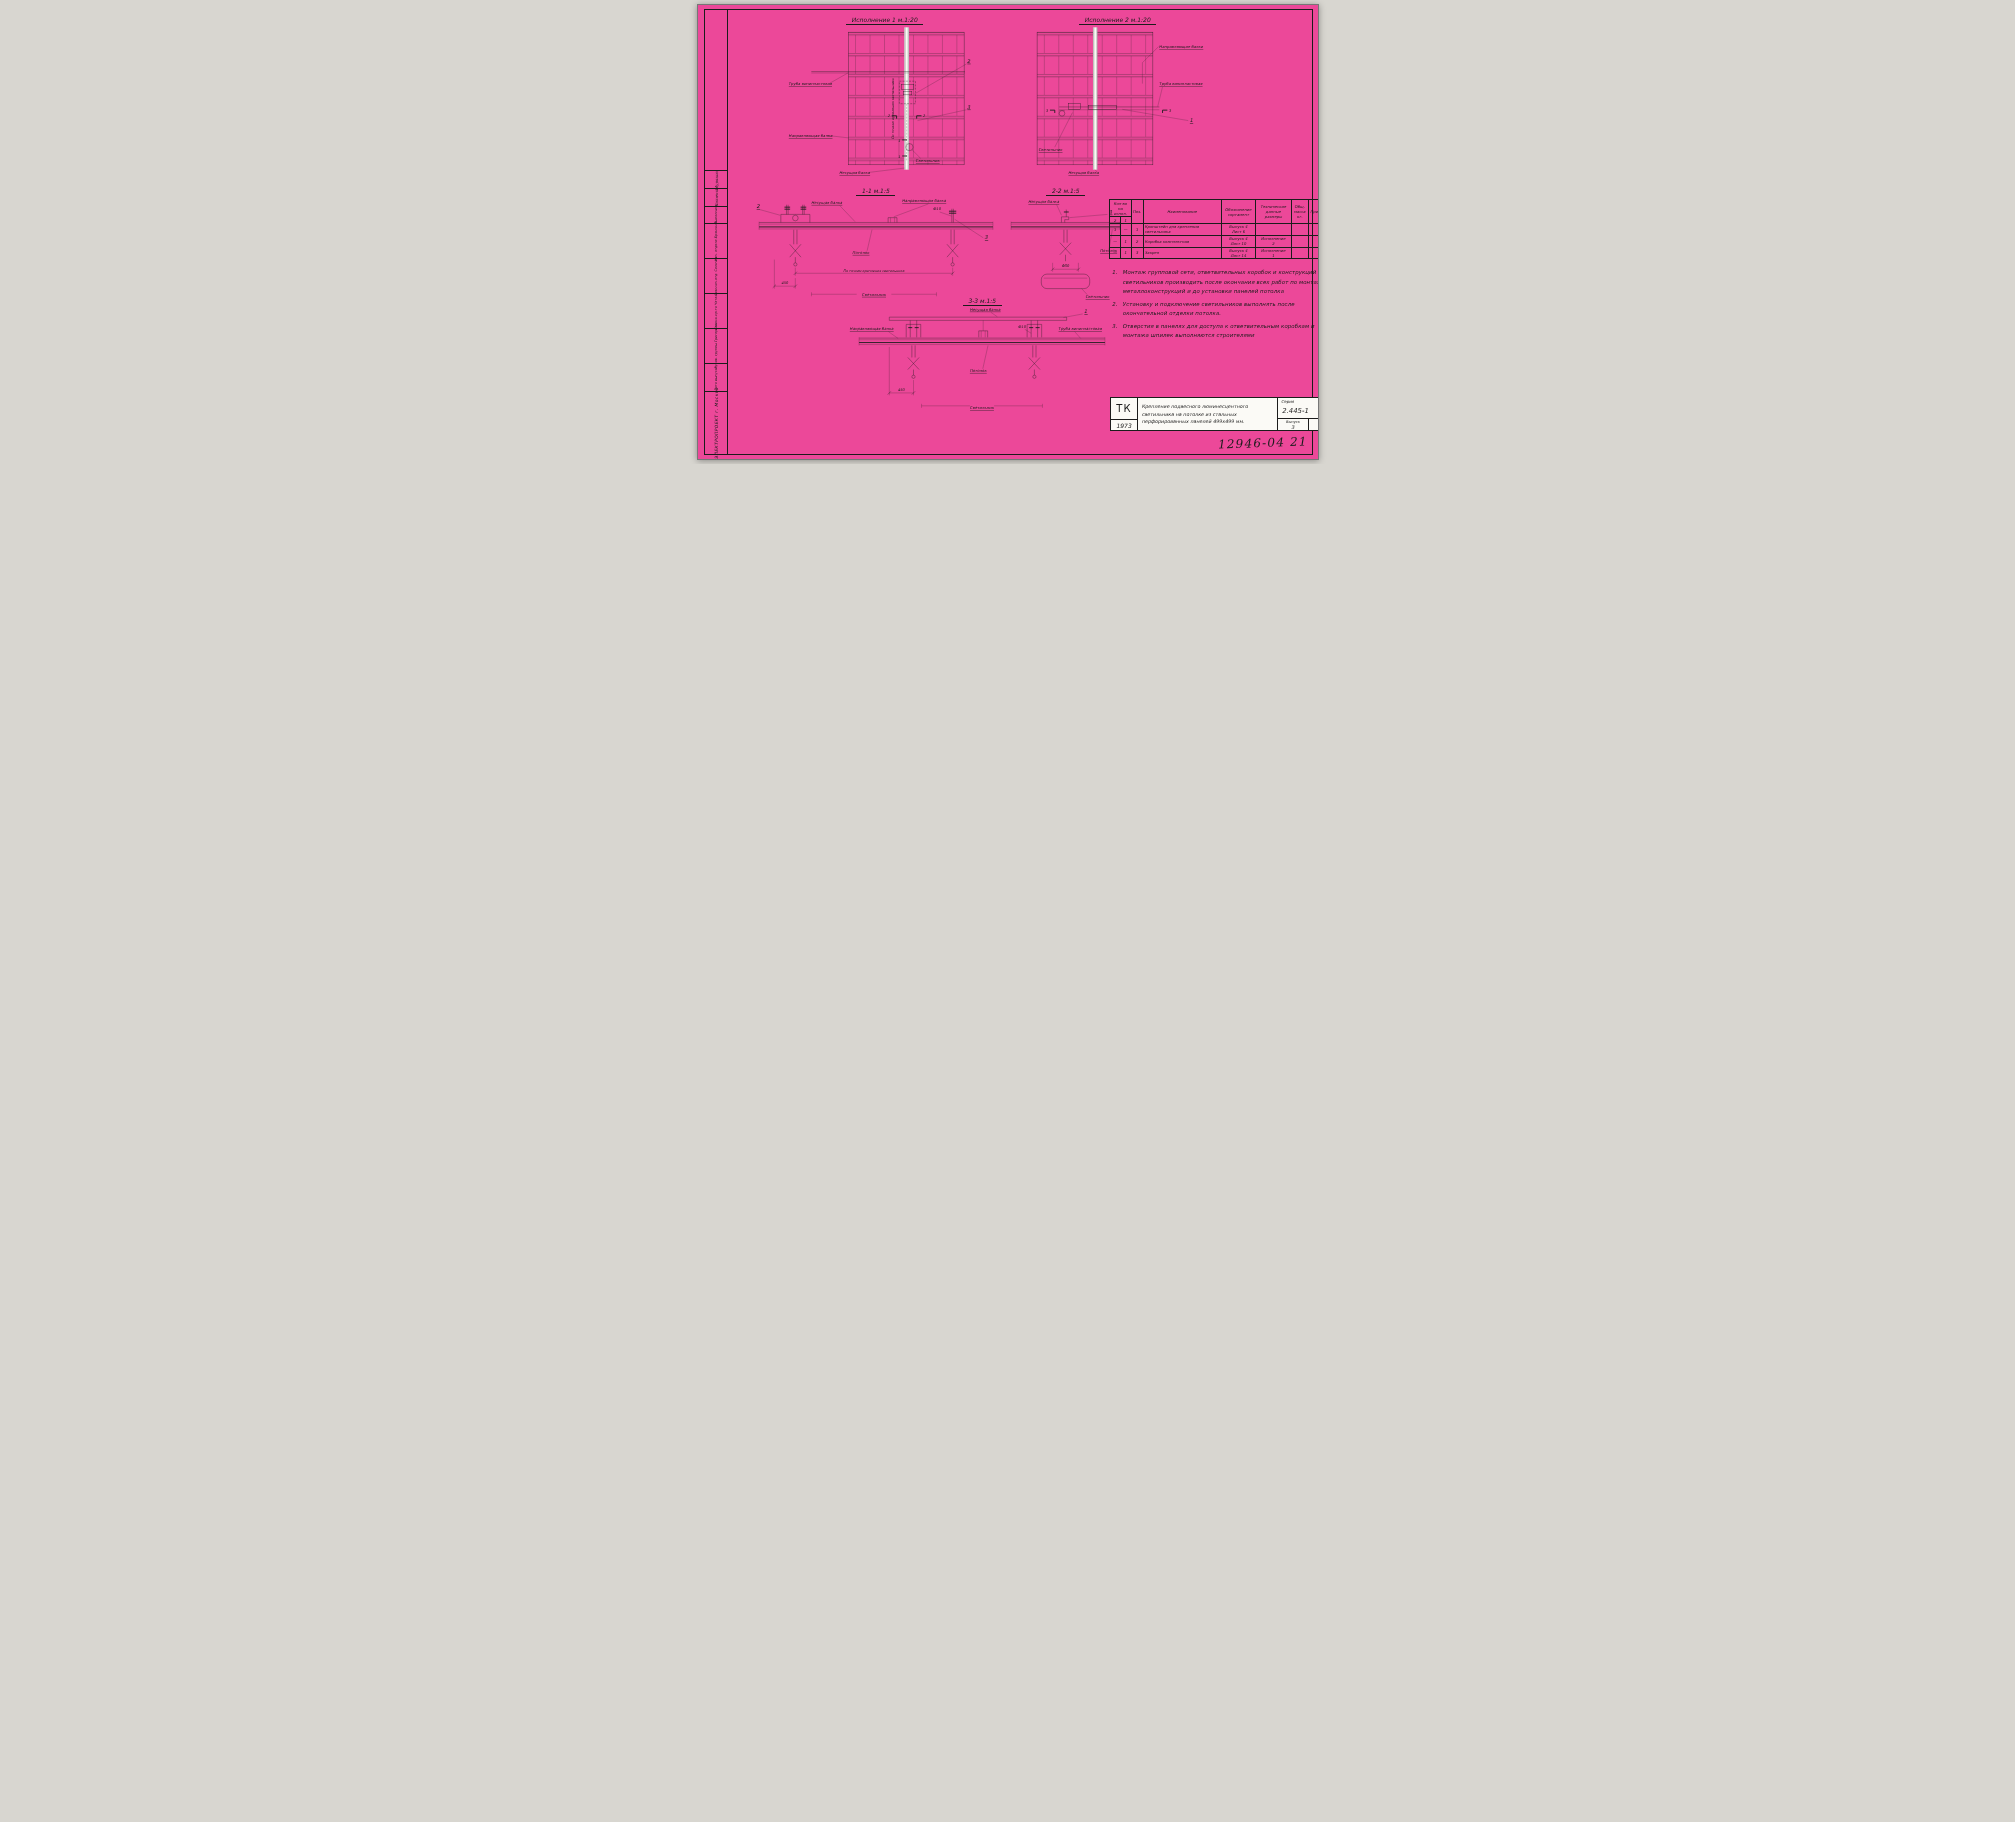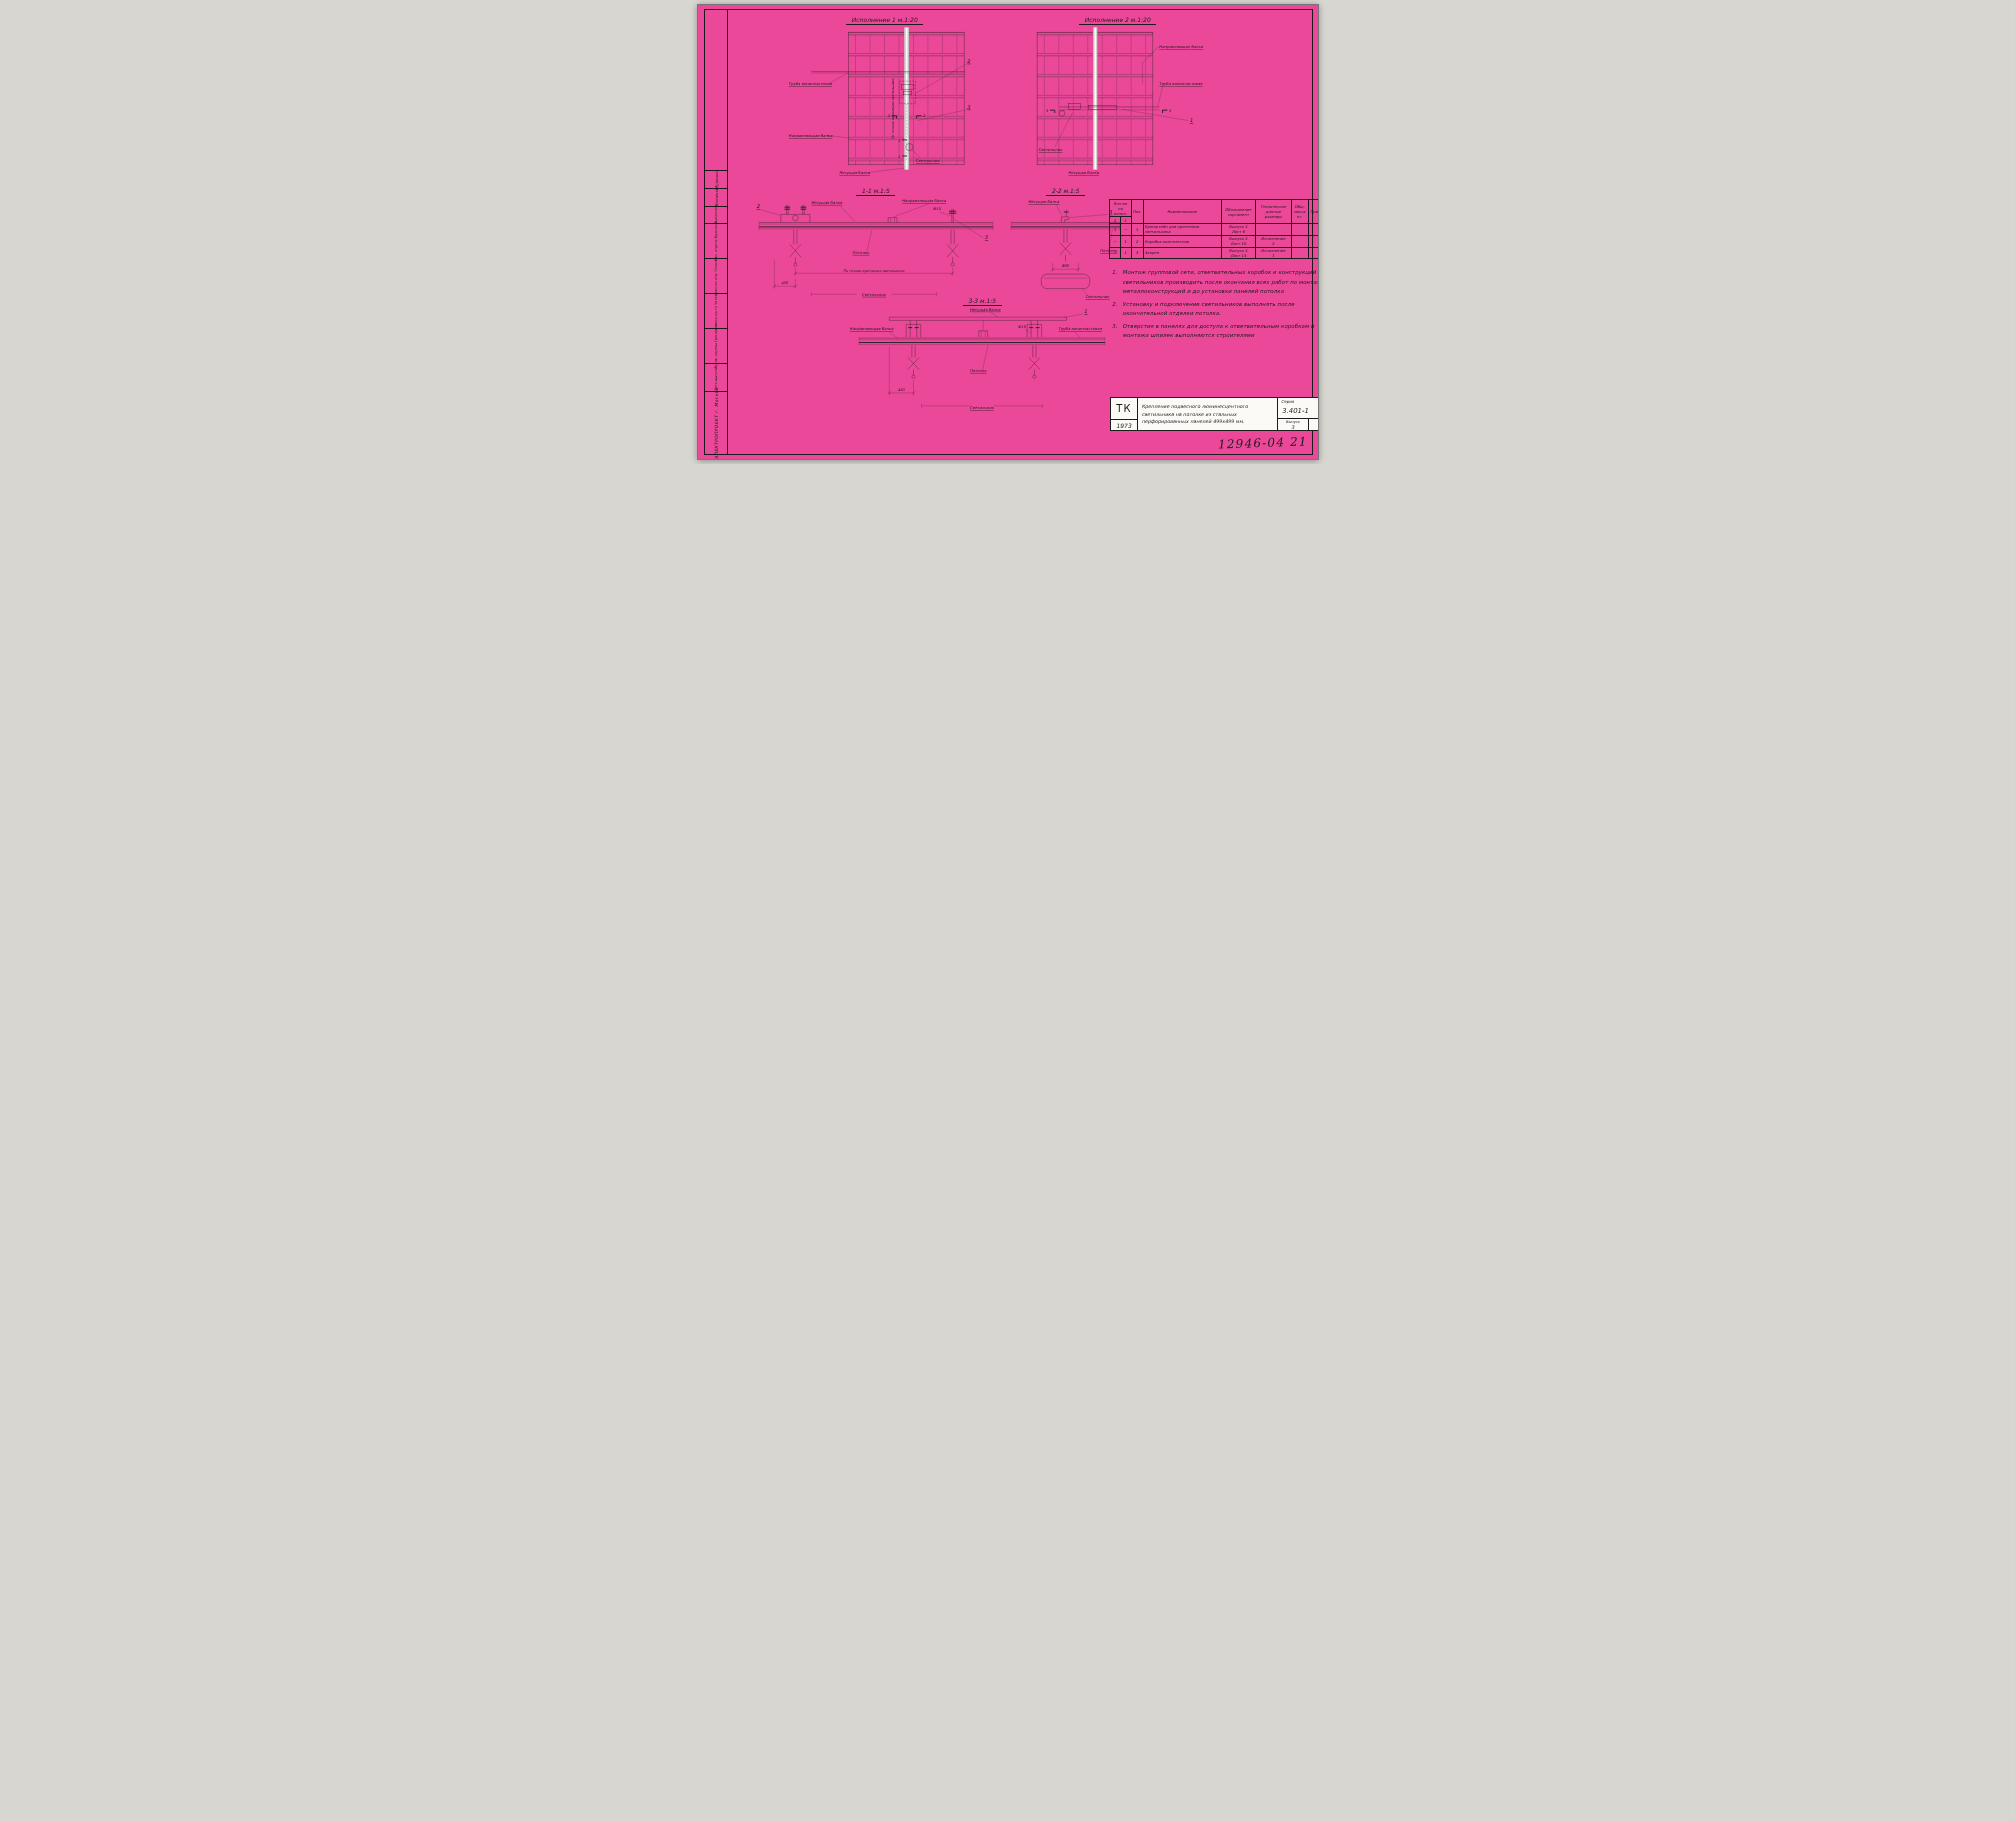--- a/index.html
+++ b/index.html
@@ -550,21 +550,21 @@
       </div>
 
       <div class="titleblock">
         <div class="tb-logo">
           <div class="tb-tk">ТК</div>
           <div class="tb-year">1973</div>
         </div>
         <div class="tb-title">Крепление подвесного люминесцентного светильника на потолке из стальных перфорированных панелей 499х499 мм.</div>
         <div class="tb-right">
           <div class="tb-series-label">Серия</div>
-          <div class="tb-series">3.401-1</div>
+          <div class="tb-series">2.445-1</div>
           <div class="tb-bottom">
             <div class="tb-cell">
               <span class="tb-small">Выпуск</span>
               <span class="tb-val">3</span>
             </div>
             <div class="tb-cell">
               <span class="tb-small">Лист</span>
               <span class="tb-val">20</span>
             </div>
           </div>

